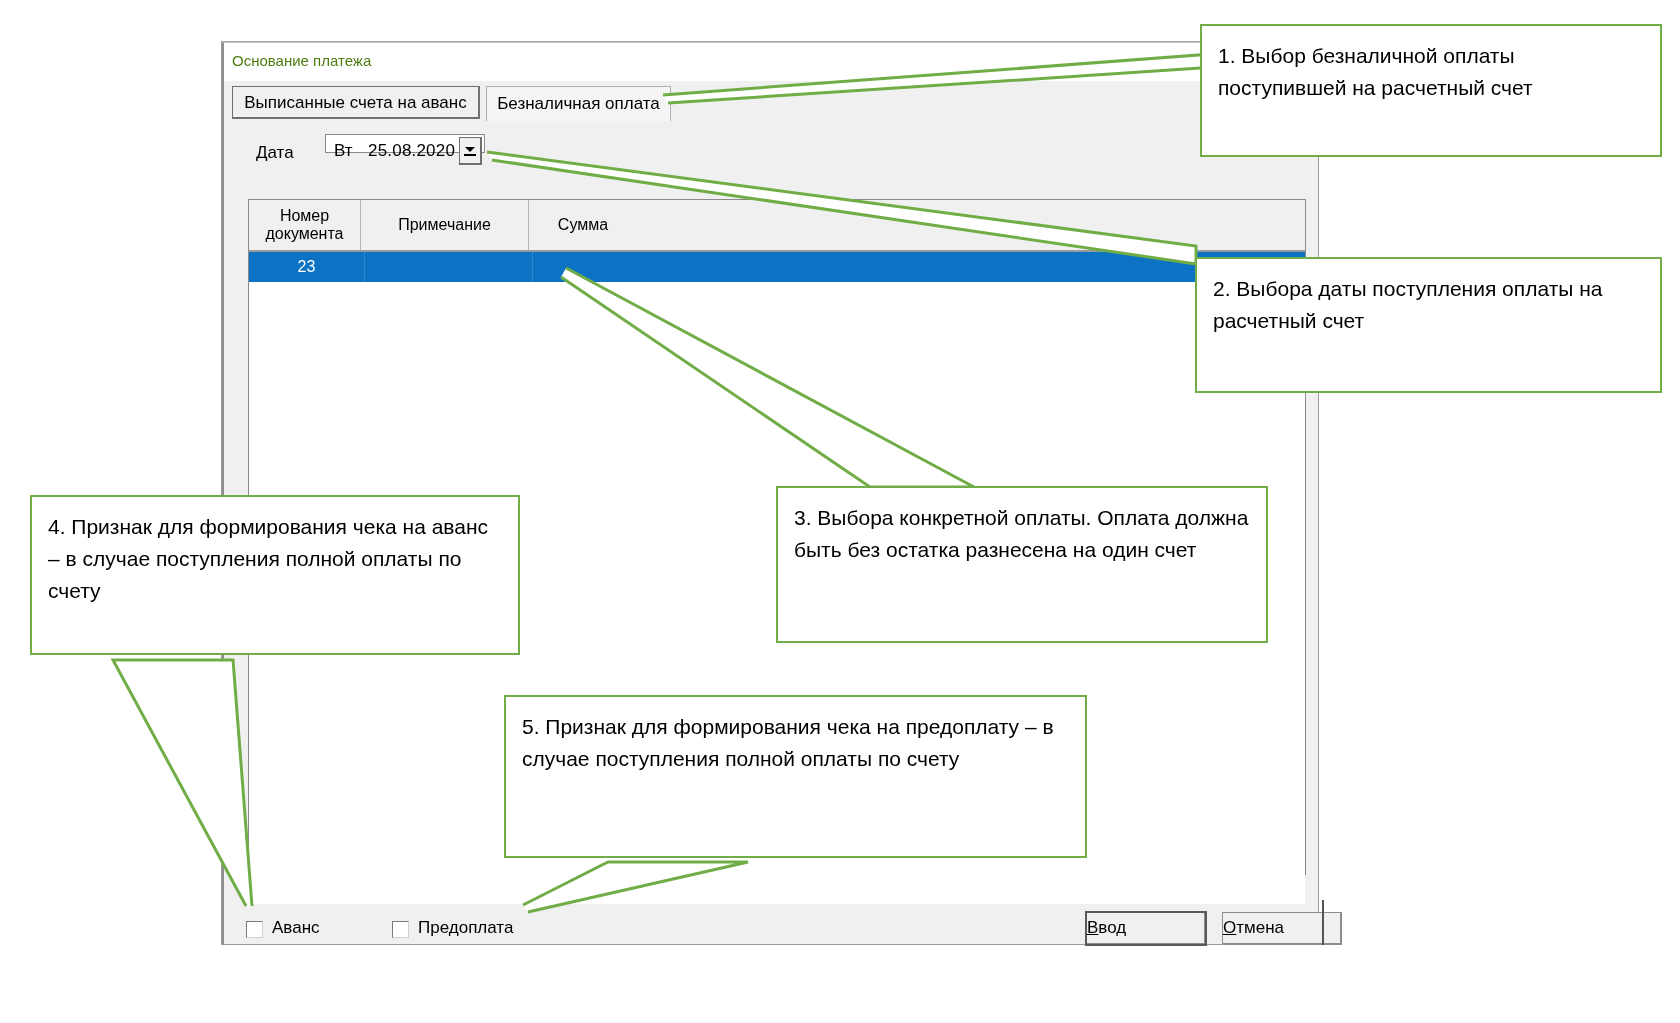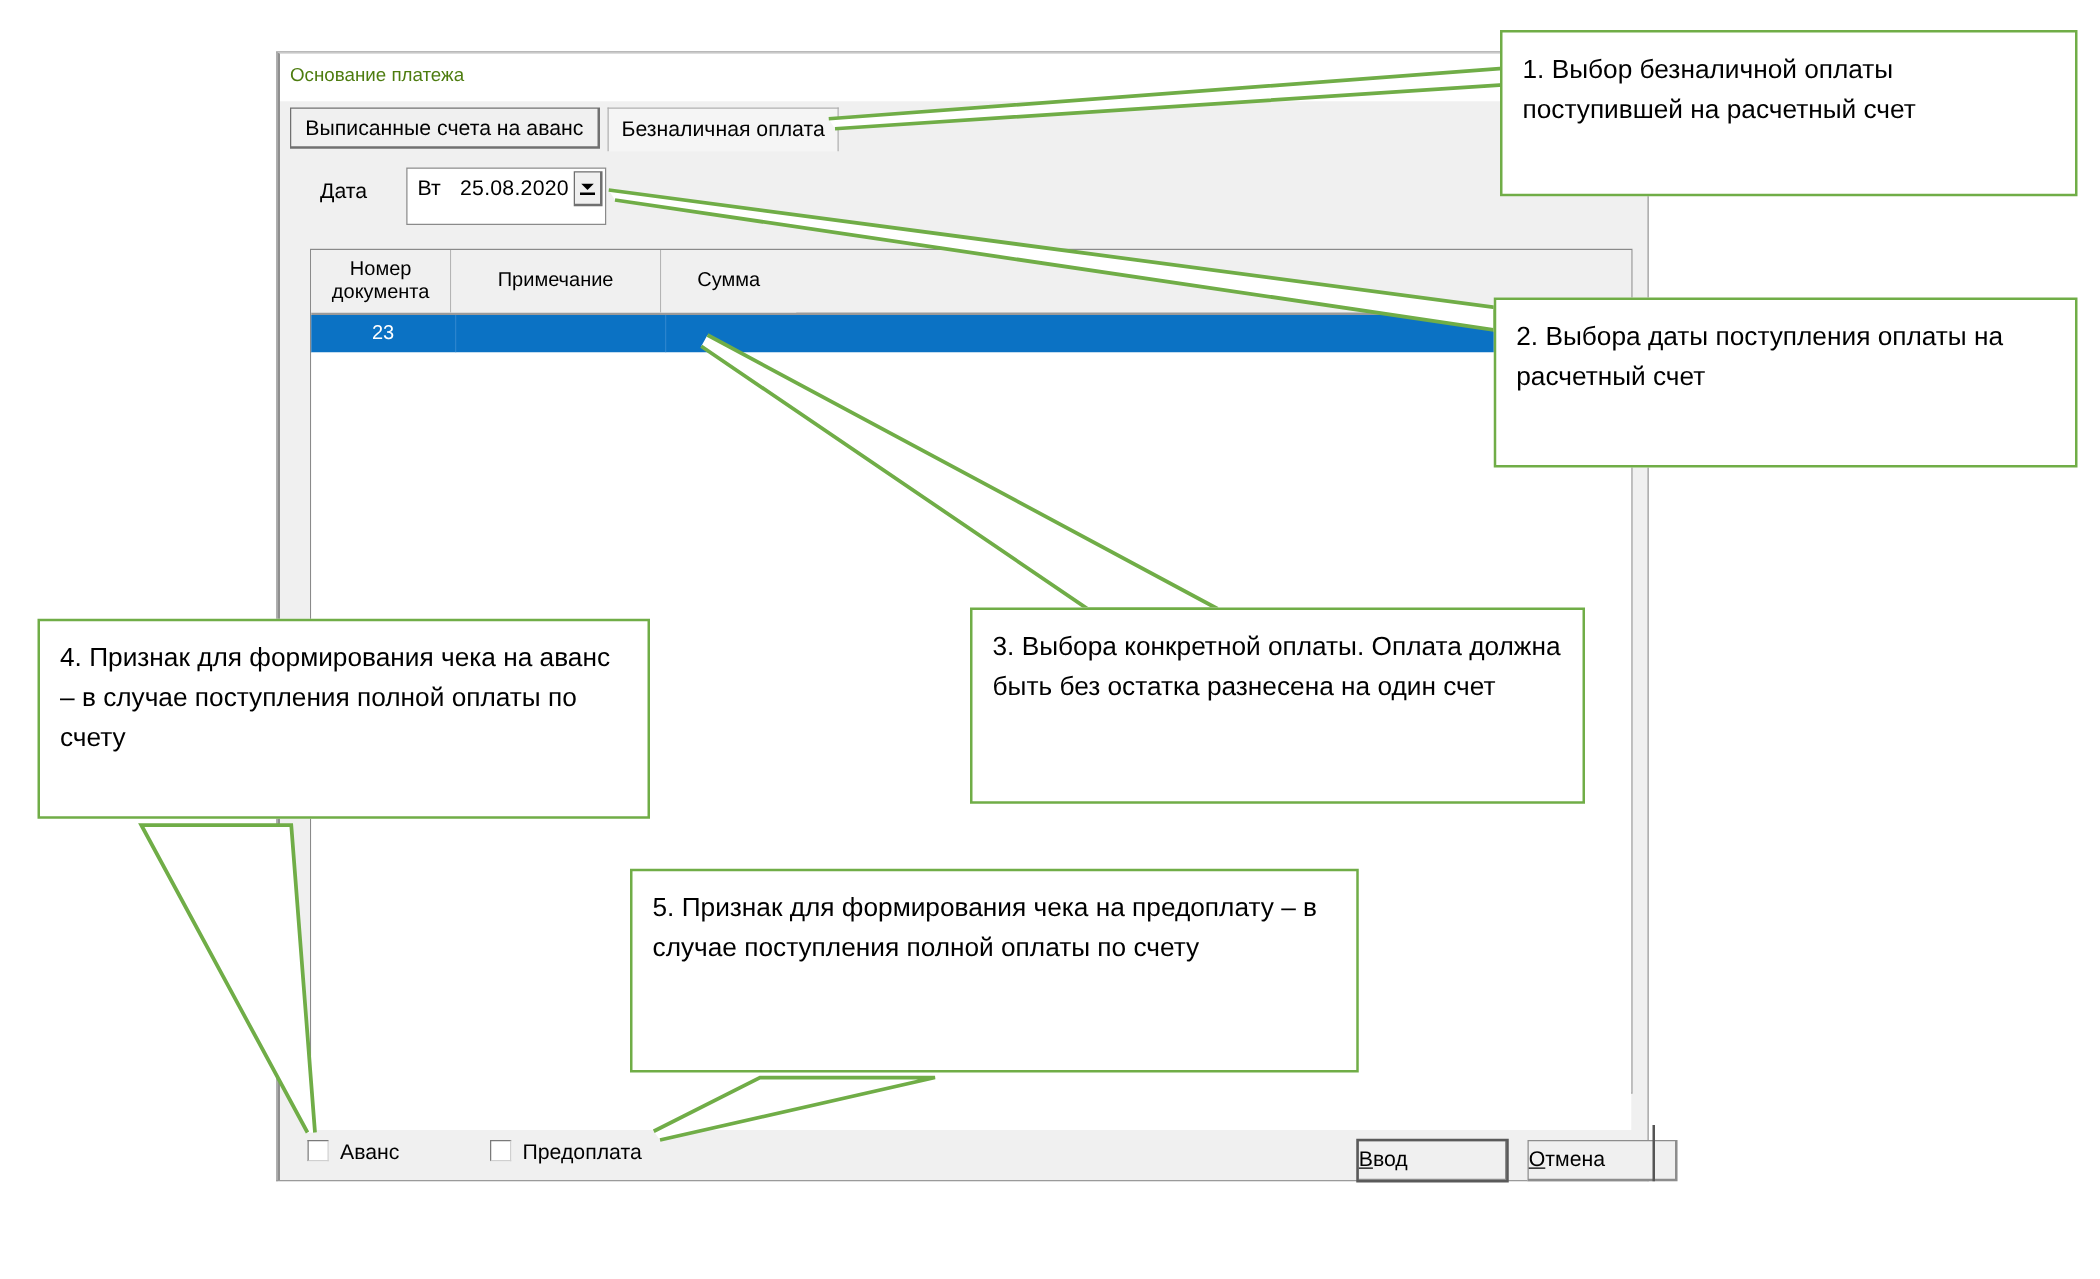--- a/index.html
+++ b/index.html
@@ -99,21 +99,21 @@
     left: 24px;
     top: 9px;
     font-size: 17px;
     color: #000;
   }
   .date-field {
     position: absolute;
     left: 93px;
     top: 0;
     width: 160px;
-    height: 46px;
+    height: 19px;
     background: #ffffff;
     border: 1px solid #8a8a8a;
     box-sizing: border-box;
   }
   .date-field .dow {
     position: absolute;
     left: 8px;
     top: 6px;
     font-size: 17px;
     color: #000;
@@ -213,21 +213,21 @@
   .grid-row .c-note  { width: 168px; }
   .grid-row .c-sum   { width: 108px; border-right: none; }
   .grid-body { position: relative; height: 622px; background: #ffffff; }
 
   
   .checkbox-wrap {
     position: absolute;
     top: 870px;
     height: 26px;
     display: flex;
-    align-items: flex-start;
+    align-items: flex-end;
   }
   .checkbox-wrap.cb-avans { left: 24px; }
   .checkbox-wrap.cb-pre   { left: 170px; }
   .cbox {
     width: 17px;
     height: 17px;
     background: #ffffff;
     border: 1px solid #7a7a7a;
     border-right-color: #d0d0d0;
     border-bottom-color: #d0d0d0;
@@ -358,19 +358,19 @@
   </div>
   <div class="dlg-btn" id="btn-cancel">
     <span><span class="u">О</span><span>тмена</span></span>
   </div>
 </div>
 
 <div class="right-tick"></div>
 
 <div class="callout" style="left:1200px; top:24px; width:462px; height:133px;">1. Выбор безналичной оплаты поступившей на расчетный счет</div>
 
-<div class="callout" style="left:1195px; top:238px; width:467px; height:136px;">2. Выбора даты поступления оплаты на расчетный счет</div>
+<div class="callout" style="left:1195px; top:257px; width:467px; height:136px;">2. Выбора даты поступления оплаты на расчетный счет</div>
 
 <div class="callout" style="left:776px; top:486px; width:492px; height:157px;">3. Выбора конкретной оплаты. Оплата должна быть без остатка разнесена на один счет</div>
 
 <div class="callout" style="left:30px; top:495px; width:490px; height:160px;">4. Признак для формирования чека на аванс – в случае поступления полной оплаты по счету</div>
 
 <div class="callout" style="left:504px; top:695px; width:583px; height:163px;">5. Признак для формирования чека на предоплату – в случае поступления полной оплаты по счету</div>
 
 </body></html>

